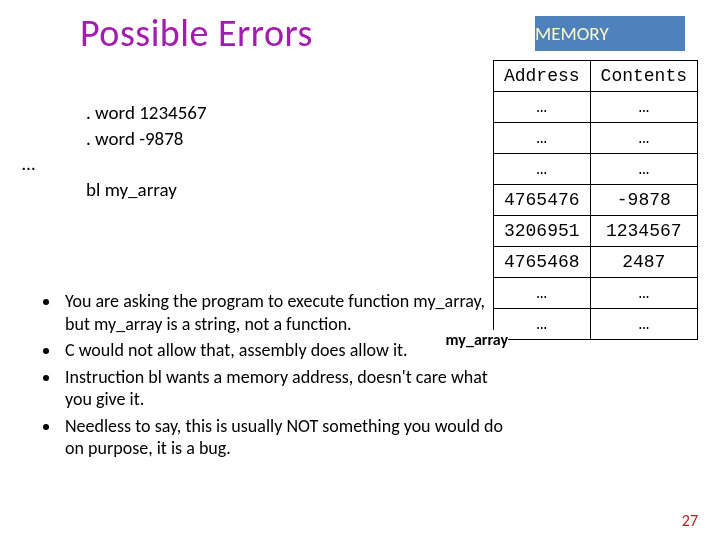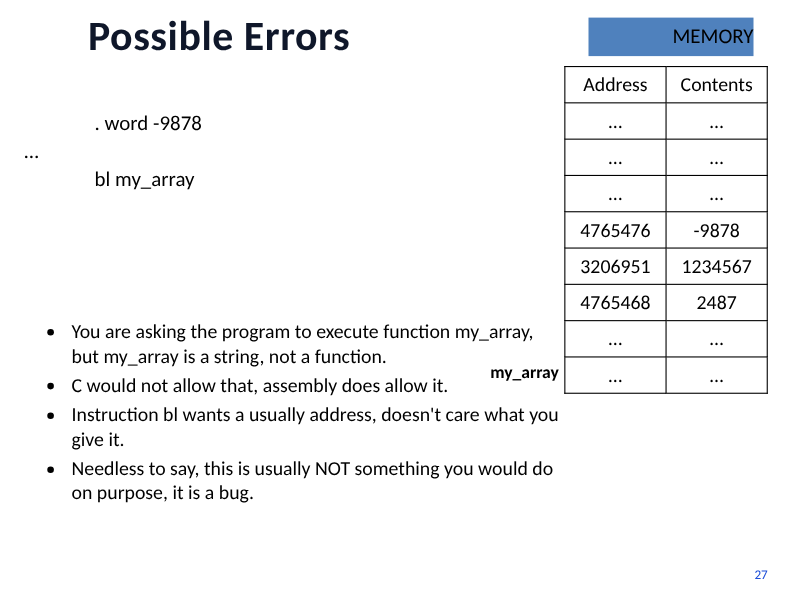--- a/index.html
+++ b/index.html
@@ -1,30 +1,30 @@
 <!DOCTYPE html>
 <html><head>
 <meta charset="utf-8">
 <style>
   * { box-sizing: border-box; margin: 0; padding: 0; }
   html, body { width: 720px; height: 540px; font-family: Calibri, Arial, sans-serif; background: #fff; color: #000; overflow: hidden; }
   .slide { position: relative; width: 720px; height: 540px; padding: 8px 22px 0 22px; }
-  .title { font-size: 38px; font-weight: 700; color: #0f172a; margin: 2px 0 0 58px; letter-spacing: 0.5px; }
-  .mem-badge { position: absolute; top: 16px; right: 35px; width: 150px; background: #4f81bd; color: #000000; font-size: 19px; font-weight: 400; text-align: right; padding: 6px 0; }
-  .table { position: absolute; top: 60px; right: 22px; border-collapse: collapse; font-size: 18px; }
+  .title { font-size: 38px; font-weight: 400; color: #a21caf; margin: 2px 0 0 58px; letter-spacing: 0.5px; }
+  .mem-badge { position: absolute; top: 16px; right: 35px; width: 150px; background: #4f81bd; color: #fef9c3; font-size: 19px; font-weight: 400; text-align: left; padding: 6px 0; }
+  .table { position: absolute; top: 60px; right: 22px; border-collapse: collapse; font-size: 18px; font-family: Liberation Mono, monospace; }
   .table th, .table td { border: 1px solid #000; padding: 5px 10px; text-align: center; font-weight: 400; }
   .table th { font-size: 18px; }
   .table .addr { width: 92px; }
   .table .cont { width: 92px; }
   .code { position: absolute; top: 100px; left: 22px; font-size: 19px; line-height: 1.35; }
   .code .indent { margin-left: 64px; }
   .bullets { position: absolute; top: 290px; left: 22px; width: 490px; font-size: 18px; line-height: 1.25; }
   .bullets li { margin-bottom: 4px; margin-left: 39px; padding-left: 4px; }
   .my-array-label { position: absolute; top: 330px; right: 212px; font-size: 16px; font-weight: 700; background: #fff; }
-  .pagenum { position: absolute; bottom: 10px; right: 22px; font-size: 12px; color: #1d4ed8; }
+  .pagenum { position: absolute; bottom: 10px; right: 22px; font-size: 16px; color: #b91c1c; }
 </style>
 </head>
 <body>
 
 <div class="slide">
 
   <div class="title">Possible Errors</div>
 
   <div class="mem-badge">MEMORY</div>
 
@@ -63,28 +63,29 @@
           <td>…</td>
         </tr>
     <tr>
           <td>…</td>
           <td>…</td>
         </tr>
   </tbody>
     </table>
 
   <div class="code">
+    <div class="indent">. word 1234567</div>
     <div class="indent">. word -9878</div>
     <div>…</div>
     <div class="indent">bl my_array</div>
   </div>
 
   <ul class="bullets">
     <li>You are asking the program to execute function my_array, but my_array is a string, not a function.</li>
     <li>C would not allow that, assembly does allow it.</li>
-    <li>Instruction bl wants a usually address, doesn't care what you give it.</li>
+    <li>Instruction bl wants a memory address, doesn't care what you give it.</li>
     <li>Needless to say, this is usually NOT something you would do on purpose, it is a bug.</li>
   </ul>
 
   <div class="my-array-label">my_array</div>
 
   <div class="pagenum">27</div>
 </div>
 
 </body></html>

